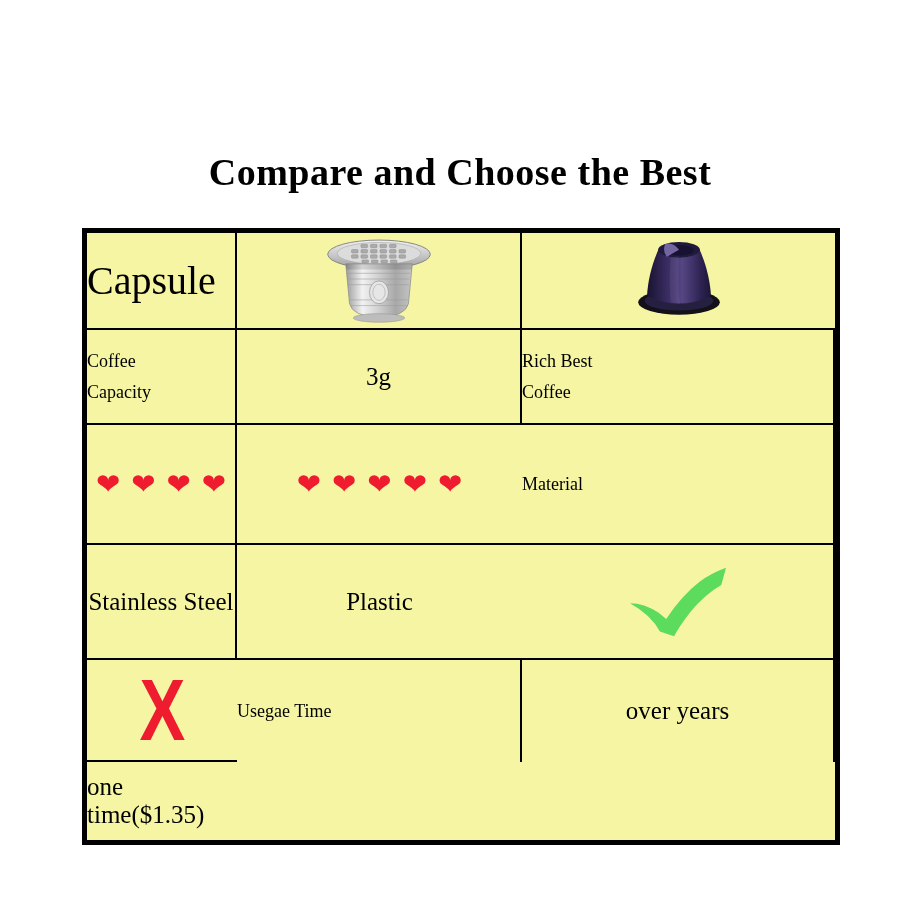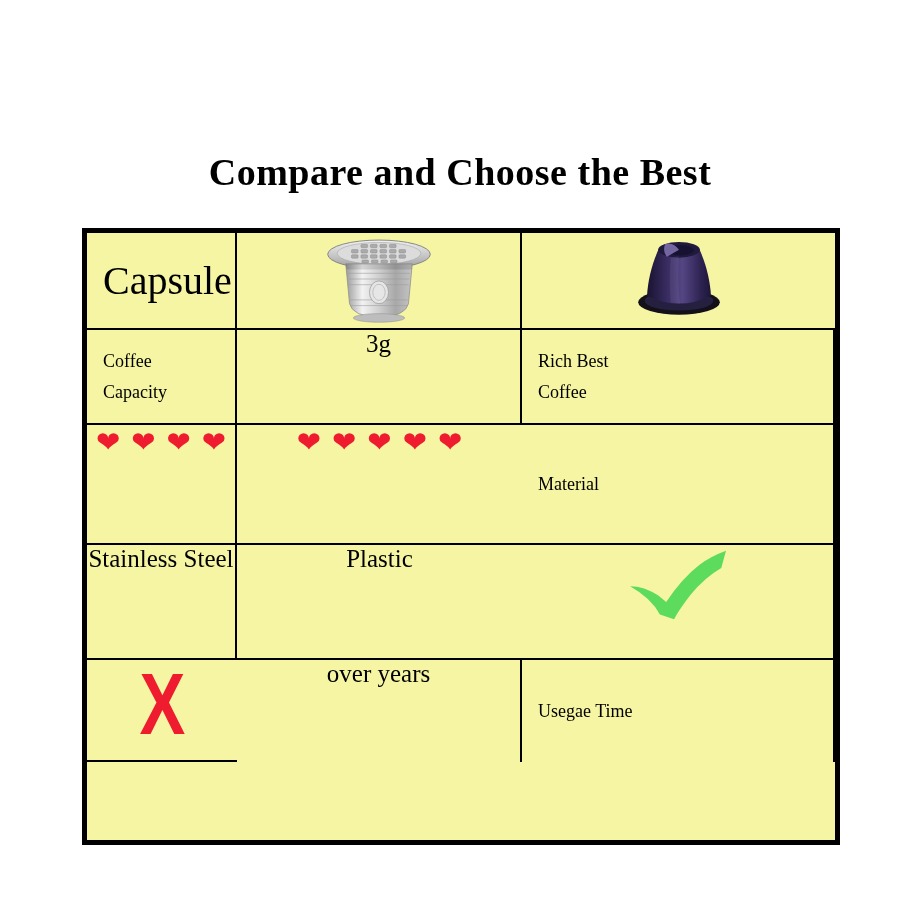--- a/index.html
+++ b/index.html
@@ -19,29 +19,28 @@
   .cmp-table{
     position:absolute;left:72px;top:228px;width:758px;height:617px;
     box-sizing:border-box;border:5px solid #000;background:#f5f5a3;
     display:grid;
     grid-template-columns:150px 285px 1fr;
     grid-template-rows:97px 95px 120px 115px 102px 1fr;
   }
   .cell{
     box-sizing:border-box;
     border-right:2px solid #000;border-bottom:2px solid #000;
-    display:flex;justify-content:center;
+    display:flex;align-items:center;justify-content:center;
     overflow:hidden;
   }
   .cell.col3{border-right:none;}
   .cell.row6{border-bottom:none;}
 
   .lbl{
     justify-content:flex-start;align-items:center;
-    padding-left:16px;
   }
   .lbl .lines{
     display:flex;flex-direction:column;justify-content:center;
     font-size:18px;line-height:1.72;
   }
   .lbl-capsule .lines{font-size:40px;line-height:1.2;}
 
   .val{font-size:25px;}
 
   .hearts{
@@ -192,23 +191,26 @@
       <span>
         <svg width="118" height="76" viewBox="0 0 150 96">
           <path d="M14,52 Q32,52 50,64 L60,72 Q80,42 102,25 Q117,14 136,7 L130,29 Q109,41 91,63 Q77,81 70,94 L52,88 Q41,67 14,52 Z" fill="#5cdb5c"></path>
         </svg>
       </span>
     </div>
     <div class="cell col3">
       <span class="cross">X</span>
     </div>
 
+    <div class="cell lbl row6">
+      <div class="lines">
+        <span>Usegae Time</span>
+      </div>
+    </div>
     <div class="cell val row6">
       <span>over years</span>
     </div>
-    <div class="cell lbl row6">
-      <div class="lines">
-        <span>Usegae Time</span>
-      </div>
+    <div class="cell val col3 row6">
+      <span>one time($1.35)</span>
     </div>
 
   </div>
 </div>
 
 </body></html>

